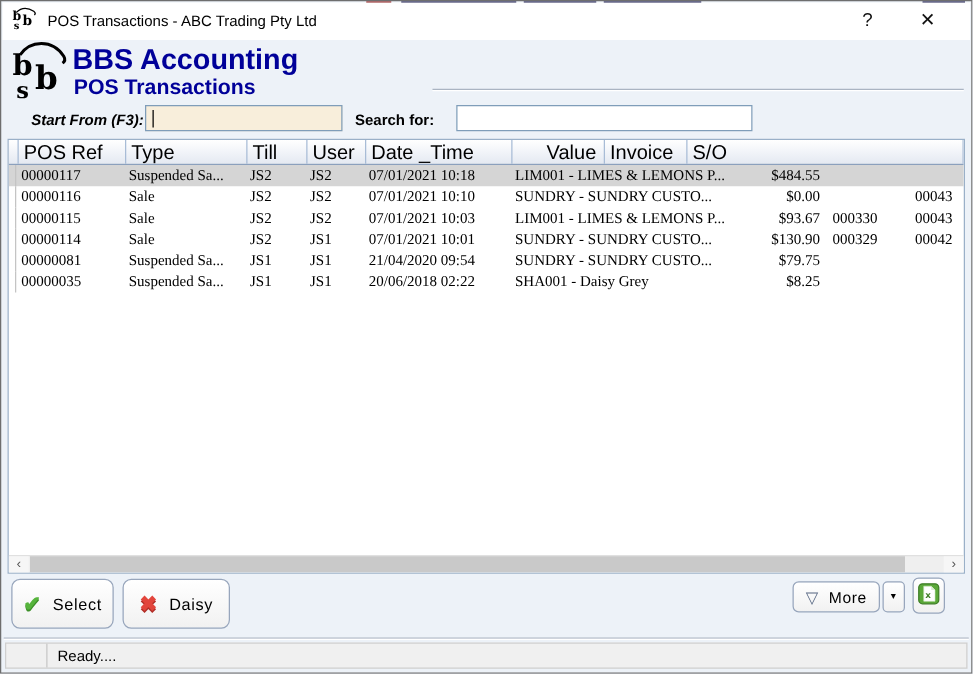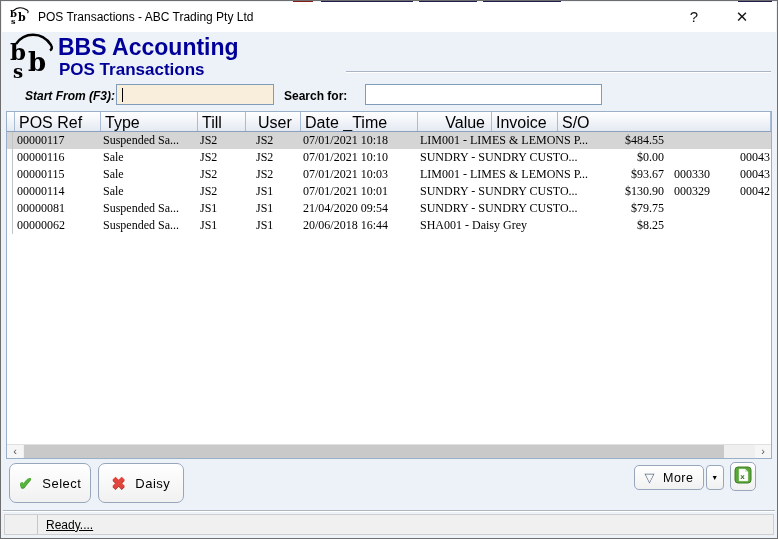--- a/index.html
+++ b/index.html
@@ -37,21 +37,21 @@
          border-bottom:1px solid #8ba0bd;font-size:16px;}
   .hcell{border-right:1px solid #a8bcd6;padding:2px 3px 0 4px;white-space:nowrap;overflow:hidden;}
   .trow{display:flex;height:17px;font-size:12px;align-items:center;}
   .trow.selected{background:#d5d5d5;}
   .cell{padding:0 3px 0 4px;white-space:nowrap;overflow:hidden;font-family:Liberation Serif, serif;}
   .gcell{border-right:1px solid #c4c4c4;align-self:stretch;padding:0;}
   .c0{width:6px;flex:none;}
   .c1{width:86px;flex:none;}
   .c2{width:97px;flex:none;}
   .c3{width:48px;flex:none;}
-  .c4{width:47px;flex:none;margin-left:8px;}
+  .c4{width:47px;flex:none;}
   .c5{width:117px;flex:none;}
   .c6{width:180px;flex:none;}
   .c7{width:74px;flex:none;text-align:right;padding-right:6px;}
   .c8{width:66px;flex:none;}
   .c9{flex:1;}
   
   .hscroll{position:absolute;left:0;right:0;bottom:0;height:14px;background:#efefef;
            border-top:1px solid #e0e0e0;}
   .sb-arrow{position:absolute;top:0;width:16px;height:13px;background:#f6f6f6;color:#555;
             font-size:11px;line-height:12px;text-align:center;}
@@ -68,21 +68,21 @@
   .drop-btn{left:705px;top:464px;width:18px;height:25px;border-radius:4px;font-size:7px;}
   .excel-btn{left:729px;top:461px;width:26px;height:29px;border-radius:5px;}
   .check-ico{color:#56b43c;font-size:17px;font-weight:bold;text-shadow:0 1px 0 #3c8f28;}
   .x-ico{color:#e2453c;font-size:17px;font-weight:bold;text-shadow:0 1px 0 #b02f28;}
   .tri-ico{color:#5a6a85;font-size:13px;line-height:13px;}
   .caret{position:absolute;left:5px;top:3px;width:1px;height:14px;background:#000;}
   
   .groove{position:absolute;left:2px;right:2px;top:509px;height:2px;
           border-top:1px solid #aeb6c2;border-bottom:1px solid #ffffff;}
   .statusbar{position:absolute;left:3px;right:3px;top:513px;bottom:3px;background:#f0f0f0;
-             border:1px solid #cfcfcf;display:flex;align-items:center;font-size:12px;text-decoration:underline;}
+             border:1px solid #cfcfcf;display:flex;align-items:center;font-size:12px;}
   .status-cell{width:33px;align-self:stretch;border-right:1px solid #c6c6c6;}
   .status-text{padding-left:8px;}
 </style>
 </head>
 <body>
 
 <div class="window">
 
   <div class="frag" style="left:292px;width:20px;background:#8b1a1a;"></div>
   <div class="frag" style="left:320px;width:92px;background:#1d1d4f;"></div>
@@ -194,25 +194,25 @@
           <div class="cell c3">JS1</div>
           <div class="cell c4">JS1</div>
           <div class="cell c5">21/04/2020 09:54</div>
           <div class="cell c6">SUNDRY - SUNDRY CUSTO...</div>
           <div class="cell c7">$79.75</div>
           <div class="cell c8"></div>
           <div class="cell c9"></div>
         </div>
         <div class="trow">
           <div class="cell gcell c0"></div>
-          <div class="cell c1">00000062</div>
+          <div class="cell c1">00000035</div>
           <div class="cell c2">Suspended Sa...</div>
           <div class="cell c3">JS1</div>
           <div class="cell c4">JS1</div>
-          <div class="cell c5">20/06/2018 16:44</div>
+          <div class="cell c5">20/06/2018 02:22</div>
           <div class="cell c6">SHA001 - Daisy Grey</div>
           <div class="cell c7">$8.25</div>
           <div class="cell c8"></div>
           <div class="cell c9"></div>
         </div>
       </div>
     <div class="hscroll">
       <span class="sb-arrow sb-left">‹</span>
       <span class="sb-thumb"></span>
       <span class="sb-arrow sb-right">›</span>

